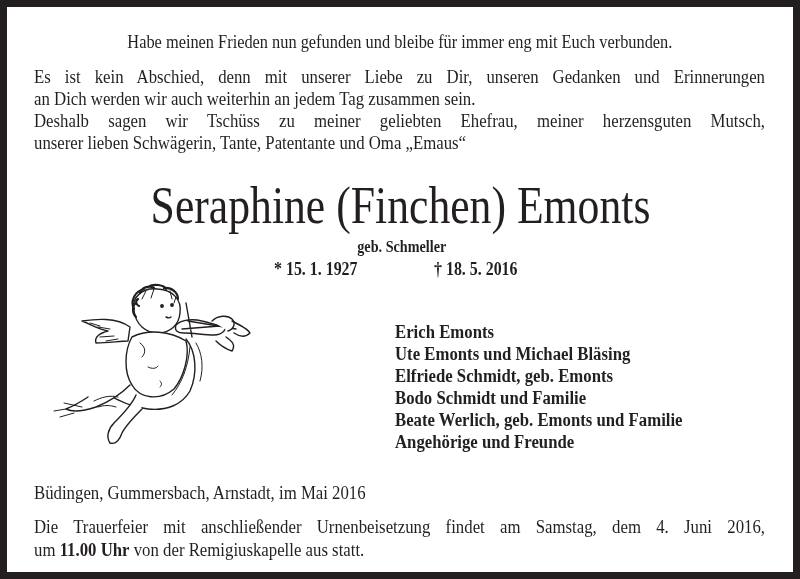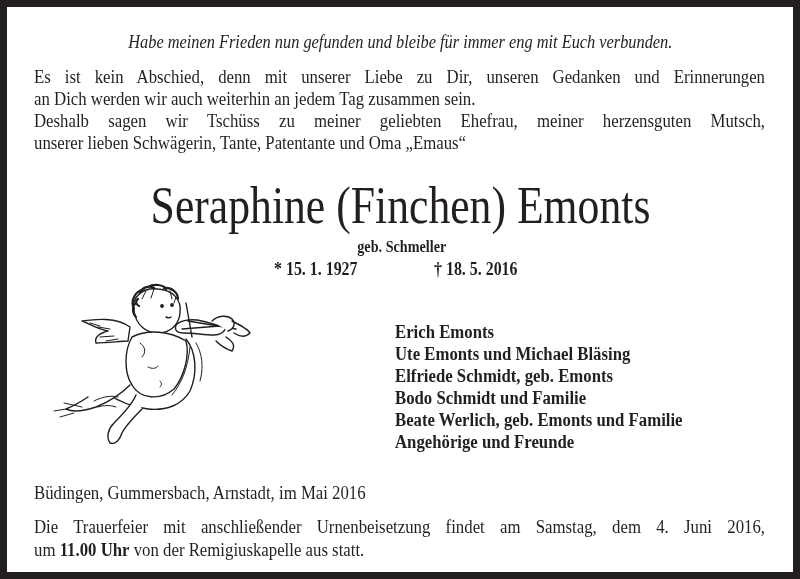--- a/index.html
+++ b/index.html
@@ -9,21 +9,21 @@
     font-family: "Liberation Serif", serif;
     color: #231f20;
   }
   .card {
     position: absolute; left: 7px; top: 7px; width: 786px; height: 565px;
     background: #ffffff;
   }
   .abs { position: absolute; white-space: nowrap; line-height: 1; }
   .motto {
     left: 0; width: 800px; top: 32px; text-align: center;
-    font-style: italic; font-size: 19px;
+    font-size: 19px;
   }
   .motto span { display: inline-block; transform: scaleX(0.86); transform-origin: center; }
   .para {
     position: absolute; left: 34px; top: 66px;
     width: 850px; transform: scaleX(0.86); transform-origin: left top;
     font-size: 19.5px; line-height: 22px;
   }
   .para .line { display: block; white-space: nowrap; }
   .para .just { text-align: justify; text-align-last: justify; white-space: normal; }
   .name {

